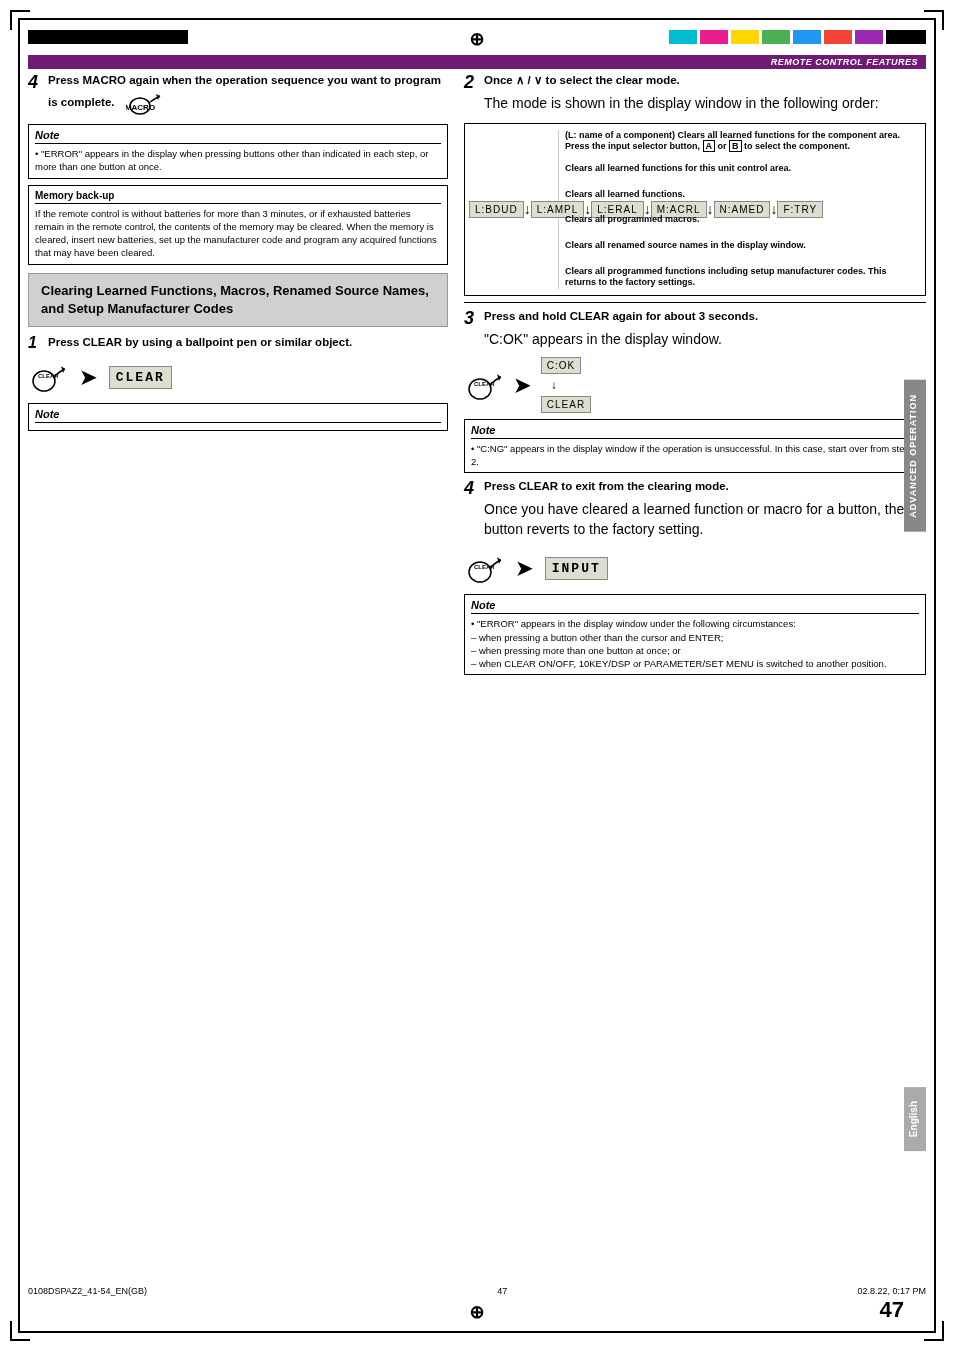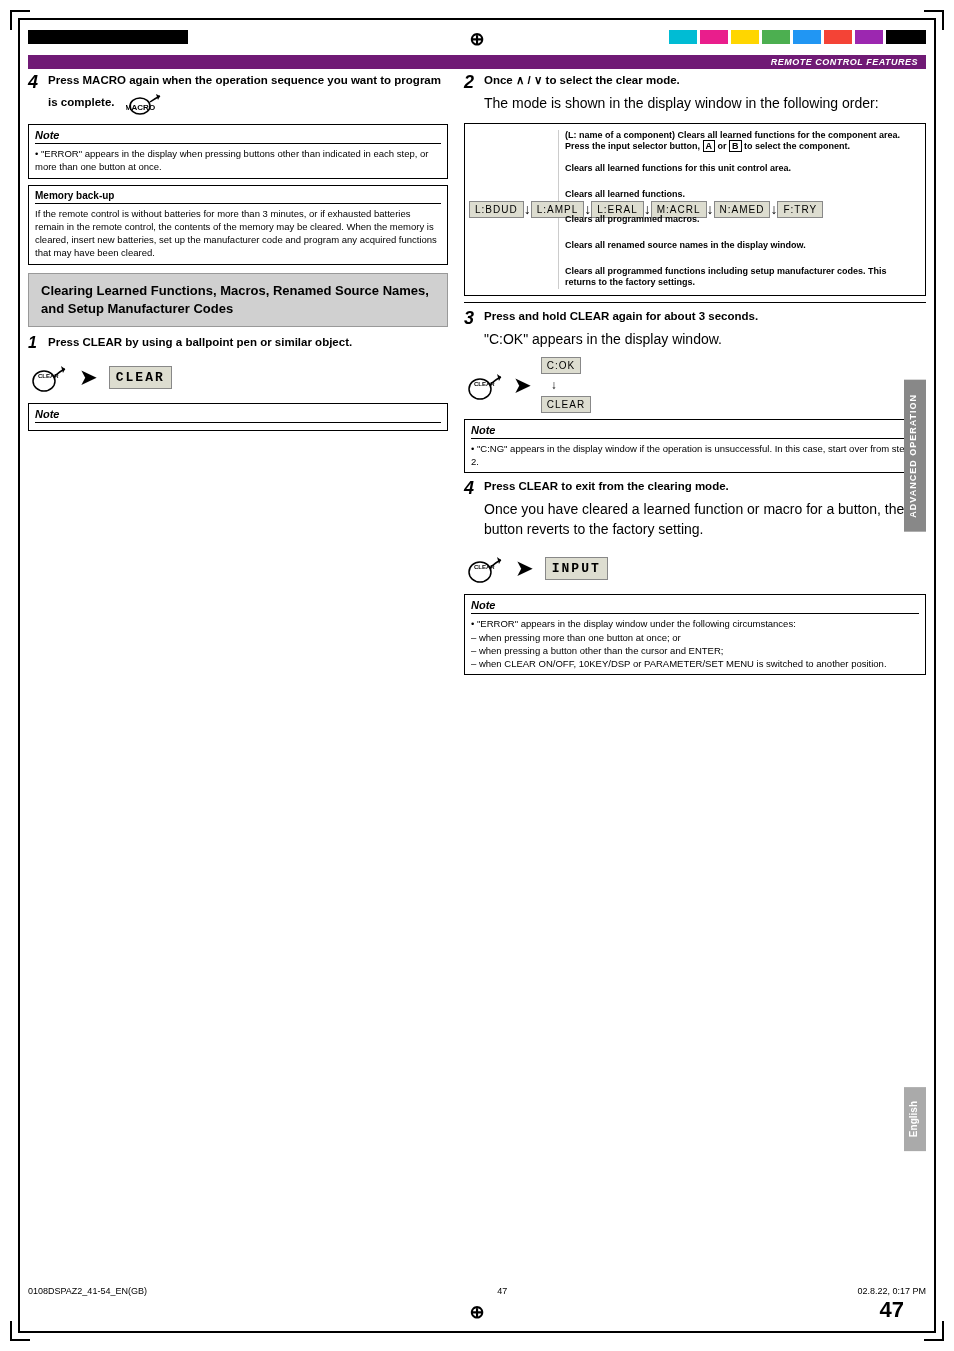--- a/index.html
+++ b/index.html
@@ -461,22 +461,22 @@
           <path d="M33 7 L37 10 L35 14" fill="#000"></path>
         </svg>
         <span class="arrow-right">➤</span>
         <span class="segment-display">INPUT</span>
       </div>
 
       <div class="note-box">
         <div class="note-title">Note</div>
         <div class="note-text">
           <div>• "ERROR" appears in the display window under the following circumstances:</div>
+          <div>– when pressing a button other than the cursor and ENTER;</div>
           <div>– when pressing more than one button at once; or</div>
-          <div>– when pressing a button other than the cursor and ENTER;</div>
           <div>– when CLEAR ON/OFF, 10KEY/DSP or PARAMETER/SET MENU is switched to another position.</div>
         </div>
       </div>
 
     </div>
 
   </div>
 
   <div class="page-footer">
     <span>0108DSPAZ2_41-54_EN(GB)</span>

